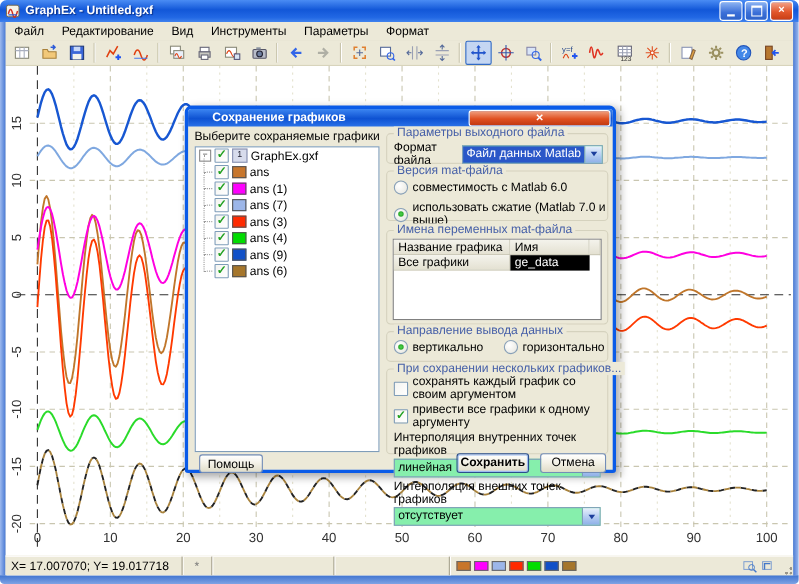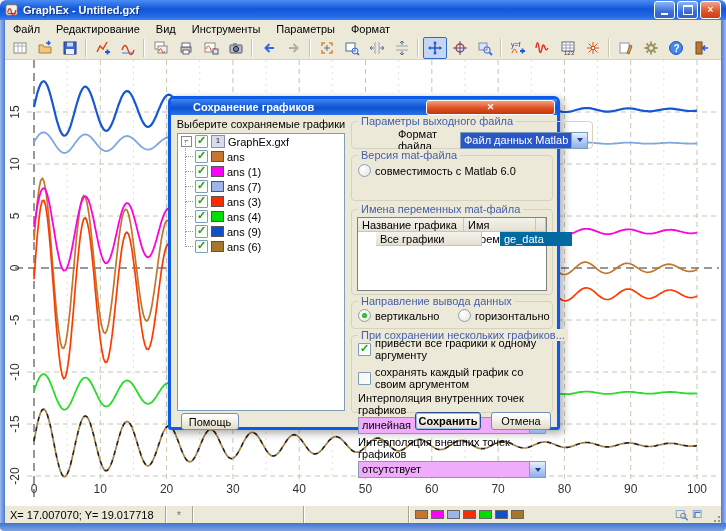--- a/index.html
+++ b/index.html
@@ -65,36 +65,36 @@
   .doc-ico{width:12px;height:11px;background:#D8DCEC;border:1px solid #8890B0;font-size:8px;line-height:10px;text-align:center;color:#223;flex:0 0 auto;}
   .swatch{width:11px;height:9px;border:1px solid #555;flex:0 0 auto;}
   .tree-child{margin-left:14px;position:relative;}
   .tree-child::before{content:"";position:absolute;left:-7px;top:-8px;height:15px;width:7px;border-left:1px dotted #9A9A9A;border-bottom:1px dotted #9A9A9A;}
 
   .group{position:absolute;border:1px solid #D5D2BE;border-radius:4px;}
   .g-title{position:absolute;top:-7px;left:6px;background:#ECE9D8;padding:0 3px;color:#4660A8;white-space:nowrap;}
   .rcol-x{left:180px;width:200px;}
 
   .row{display:flex;align-items:center;gap:4px;}
-  .combo{height:17px;border:1px solid #7F9DB9;background:#f0abfc;display:flex;align-items:stretch;box-sizing:border-box;}
+  .combo{height:17px;border:1px solid #7F9DB9;background:#86efac;display:flex;align-items:stretch;box-sizing:border-box;}
   .combo .ctext{flex:1 1 auto;padding:1px 3px;line-height:13px;white-space:nowrap;overflow:hidden;}
   .combo .ctext.sel{background:#2A57C8;color:#fff;}
   .combo .cbtn{width:15px;flex:0 0 auto;border-left:1px solid #7F9DB9;background:linear-gradient(180deg,#E8F0FC,#B8CFF2 50%,#8FB0E8);display:flex;align-items:center;justify-content:center;}
   .combo .cbtn::after{content:"";border-left:3px solid transparent;border-right:3px solid transparent;border-top:4px solid #1C3E9C;}
 
   .radio{width:11px;height:11px;border:1px solid #88A0B8;border-radius:50%;background:radial-gradient(circle at 35% 35%,#fff,#E4E4DC);flex:0 0 auto;position:relative;}
   .radio.sel::after{content:"";position:absolute;left:2.5px;top:2.5px;width:5px;height:5px;border-radius:50%;background:radial-gradient(#4FD44F,#129112);}
 
   .vtable{position:absolute;left:5px;top:7px;width:188px;height:72px;border:1px solid #808080;background:#fff;font-size:11px;}
   .vt-row{display:flex;height:14px;}
   .vt-h{background:linear-gradient(180deg,#F4F3EC,#E4E1D2);border-right:1px solid #C8C5B2;border-bottom:1px solid #C8C5B2;padding:0 4px;line-height:14px;box-sizing:border-box;}
-  .vt-c{padding:0 4px;line-height:14px;box-sizing:border-box;margin-left:18px;}
+  .vt-c{padding:0 4px;line-height:14px;box-sizing:border-box;}
   .c1{width:106px;flex:0 0 auto;}
   .c2{width:72px;flex:0 0 auto;}
-  .vt-c.sel{background:#0369a1;color:#fff;}
+  .vt-c.sel{background:#000000;color:#fff;}
   .vt-c.hdrlike{background:linear-gradient(180deg,#F4F3EC,#E4E1D2);border-right:1px solid #C8C5B2;border-bottom:1px solid #C8C5B2;}
 
   .btn{border:1px solid #738DB8;border-radius:3px;background:linear-gradient(180deg,#FFFFFF,#F4F2E8 45%,#E0DCC8);
     font-family:"Liberation Sans",sans-serif;font-size:11px;display:flex;align-items:center;justify-content:center;box-sizing:border-box;}
   .btn.default{border-color:#2A4E8C;box-shadow:inset 0 0 0 1px #9DBCF0;font-weight:bold;}
 
   .g5item{margin:1px 6px 0 6px;display:flex;align-items:center;gap:4px;}
   .g5label{margin:2px 6px 0 6px;}
 </style>
 </head>
@@ -409,36 +409,40 @@
             <span class="swatch" style="background:#1050C8"></span>
             <span>ans (9)</span>
           </div>
           <div class="tree-row tree-child">
             <span class="cb checked"></span>
             <span class="swatch" style="background:#A6762B"></span>
             <span>ans (6)</span>
           </div>
         </div>
 
-      <div class="group rcol-x" style="top:6px;height:26px;padding-left:40px;">
+      <div class="group rcol-x" style="top:6px;height:26px;">
         <span class="g-title">Параметры выходного файла</span>
         <div class="row" style="margin:6px 4px 0 6px;">
           <span style="width:58px;flex:0 0 auto;">Формат файла</span>
           <span class="combo" style="flex:1 1 auto;">
             <span class="ctext sel">Файл данных Matlab</span>
             <span class="cbtn"></span>
           </span>
         </div>
       </div>
 
       <div class="group rcol-x" style="top:40px;height:44px;">
         <span class="g-title">Версия mat-файла</span>
         <div class="row" style="margin:8px 0 0 6px;">
           <span class="radio"></span>
           <span>совместимость с Matlab 6.0</span>
+        </div>
+        <div class="row" style="margin:6px 0 0 6px;">
+          <span class="radio sel"></span>
+          <span>использовать сжатие (Matlab 7.0 и выше)</span>
         </div>
       </div>
 
       <div class="group rcol-x" style="top:94px;height:84px;">
         <span class="g-title">Имена переменных mat-файла</span>
         <div class="vtable">
           <div class="vt-row">
             <span class="vt-h c1">Название графика</span>
             <span class="vt-h c2">Имя переменной</span>
             <span class="vt-h" style="flex:1 1 auto;"></span>
@@ -459,27 +463,27 @@
           </span>
           <span class="row">
             <span class="radio"></span>
             <span>горизонтально</span>
           </span>
         </div>
       </div>
 
       <div class="group rcol-x" style="top:220px;height:76px;">
         <span class="g-title">При сохранении нескольких графиков...</span>
+        <div class="g5item" style="margin-top:5px;">
+          <span class="cb"></span>
+          <span>сохранять каждый график со своим аргументом</span>
+        </div>
         <div class="g5item">
           <span class="cb checked"></span>
           <span>привести все графики к одному аргументу</span>
-        </div>
-        <div class="g5item" style="margin-top:5px;">
-          <span class="cb"></span>
-          <span>сохранять каждый график со своим аргументом</span>
         </div>
         <div class="g5label">Интерполяция внутренних точек графиков</div>
         <div class="combo" style="margin:1px 6px 0 6px;">
           <span class="ctext">линейная</span>
           <span class="cbtn"></span>
         </div>
         <div class="g5label">Интерполяция внешних точек графиков</div>
         <div class="combo" style="margin:1px 6px 0 6px;">
           <span class="ctext">отсутствует</span>
           <span class="cbtn"></span>

